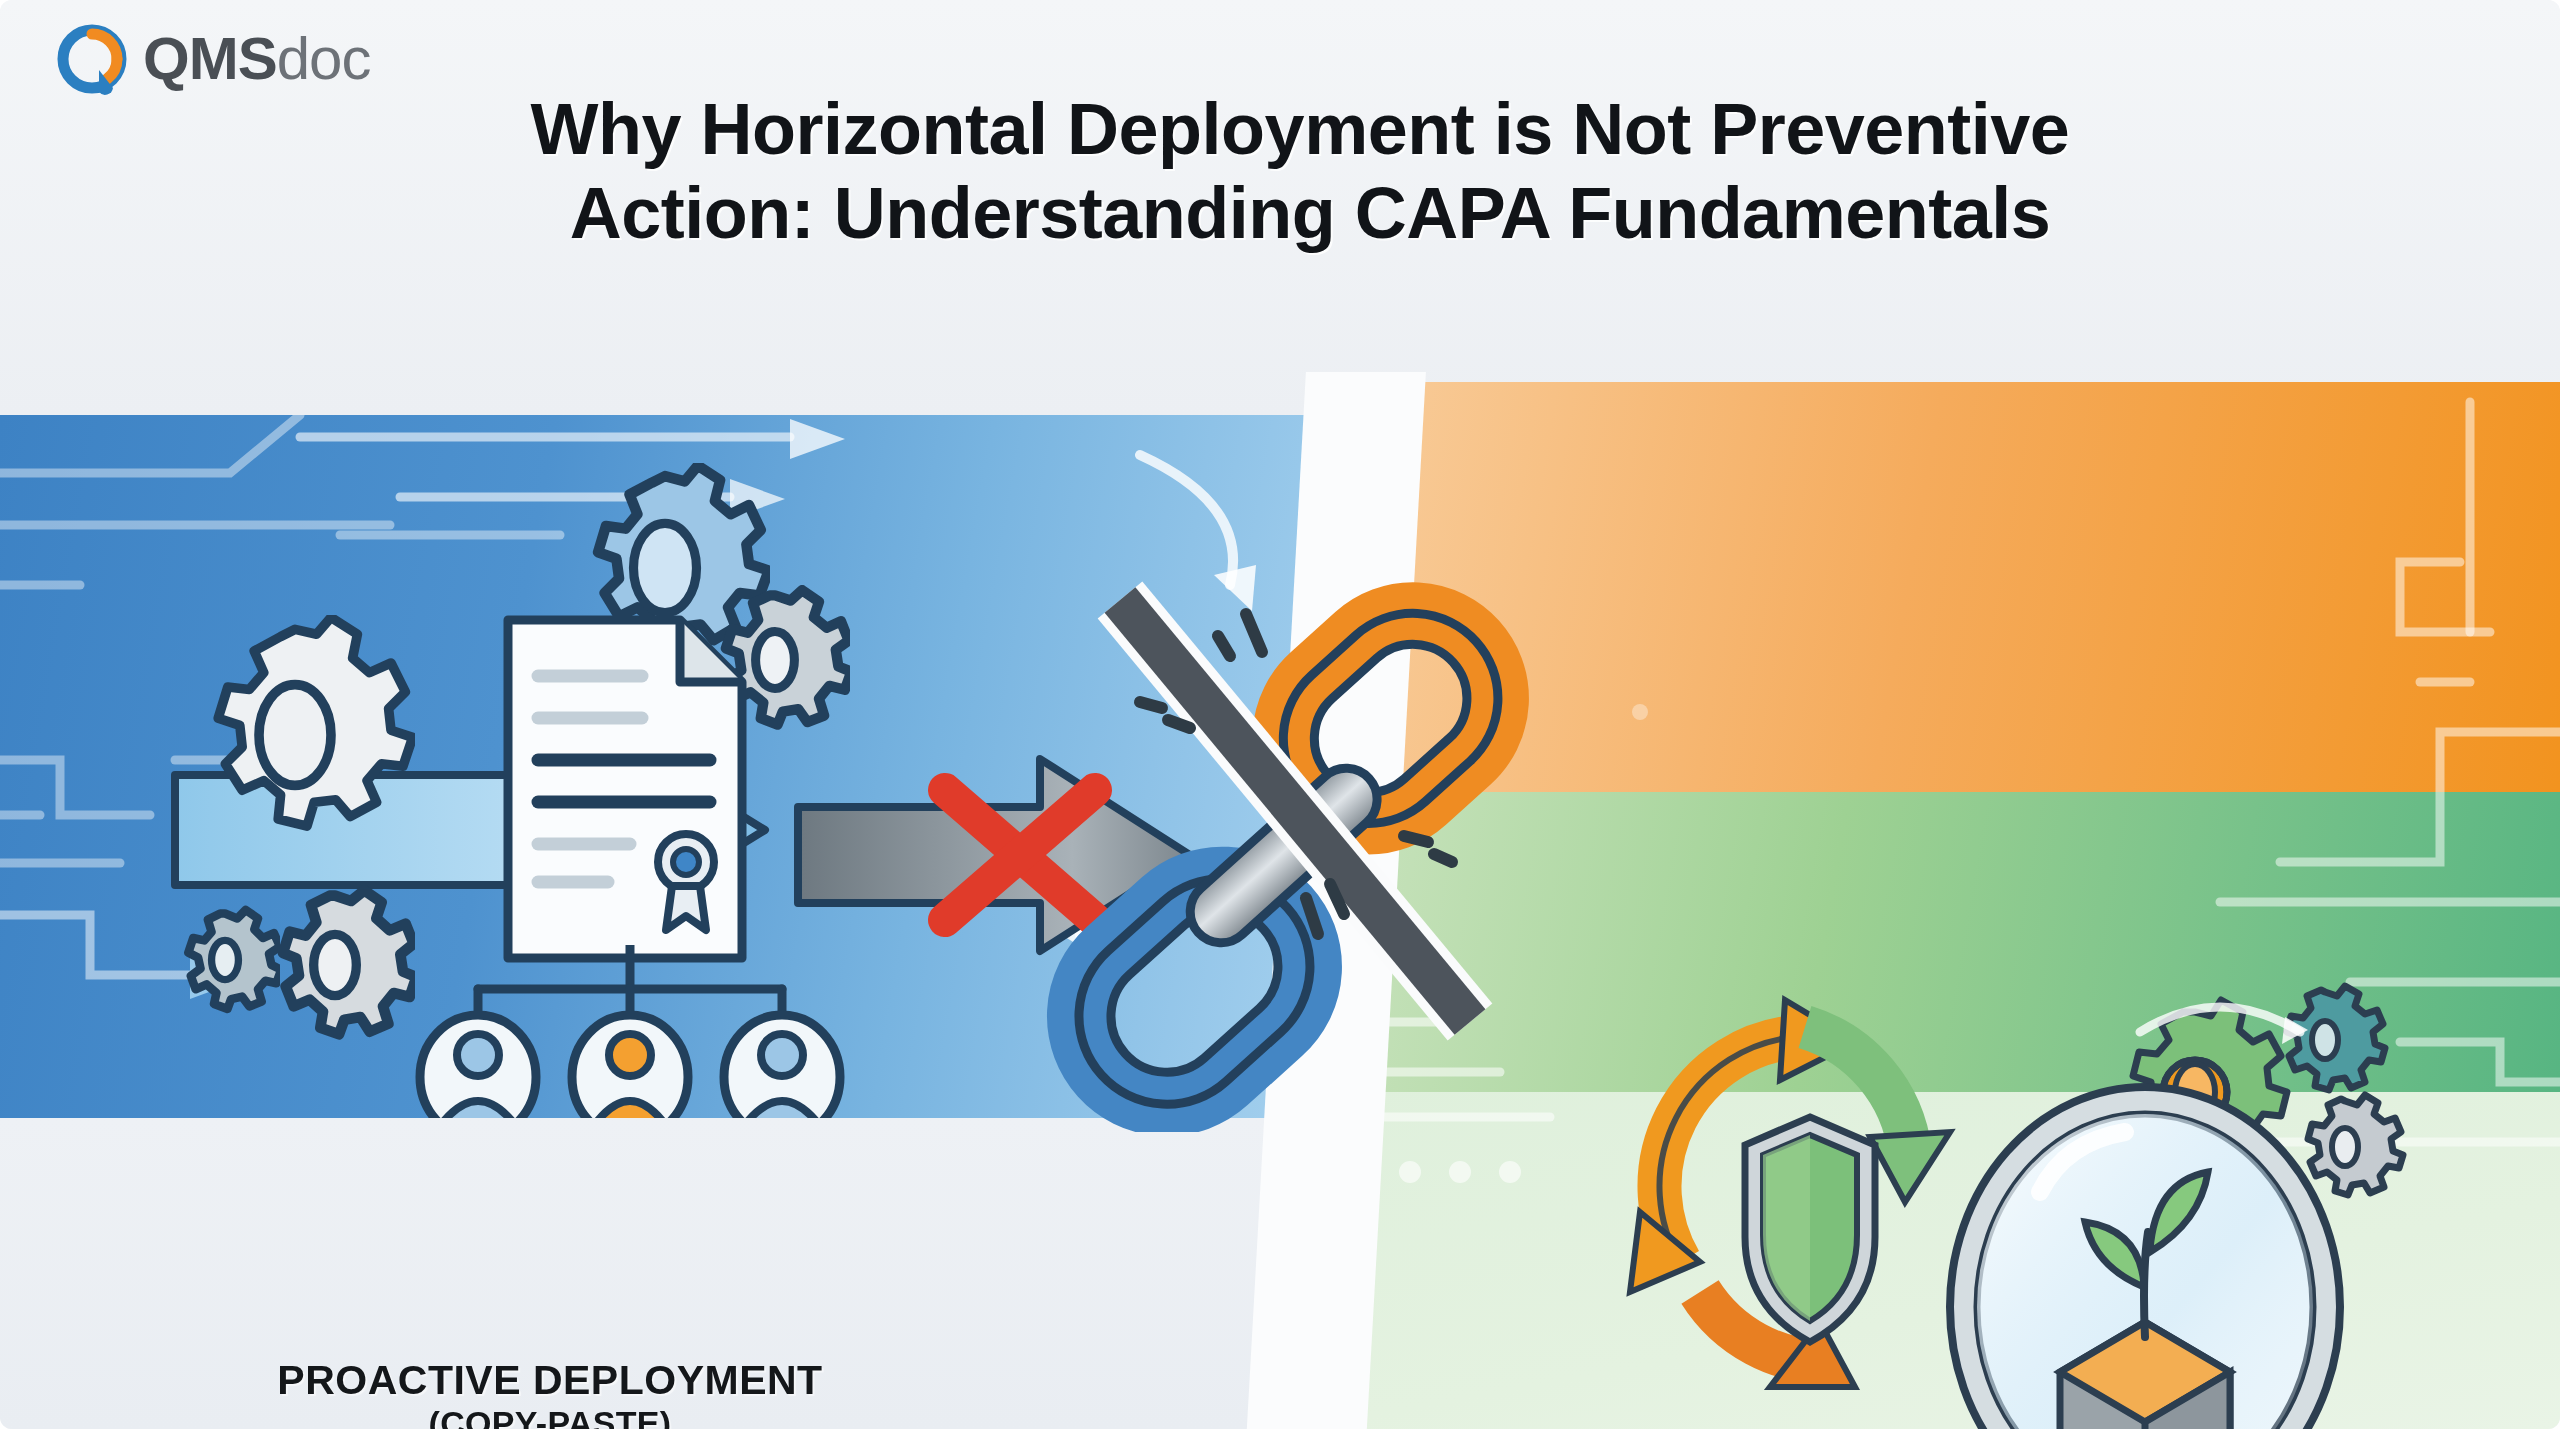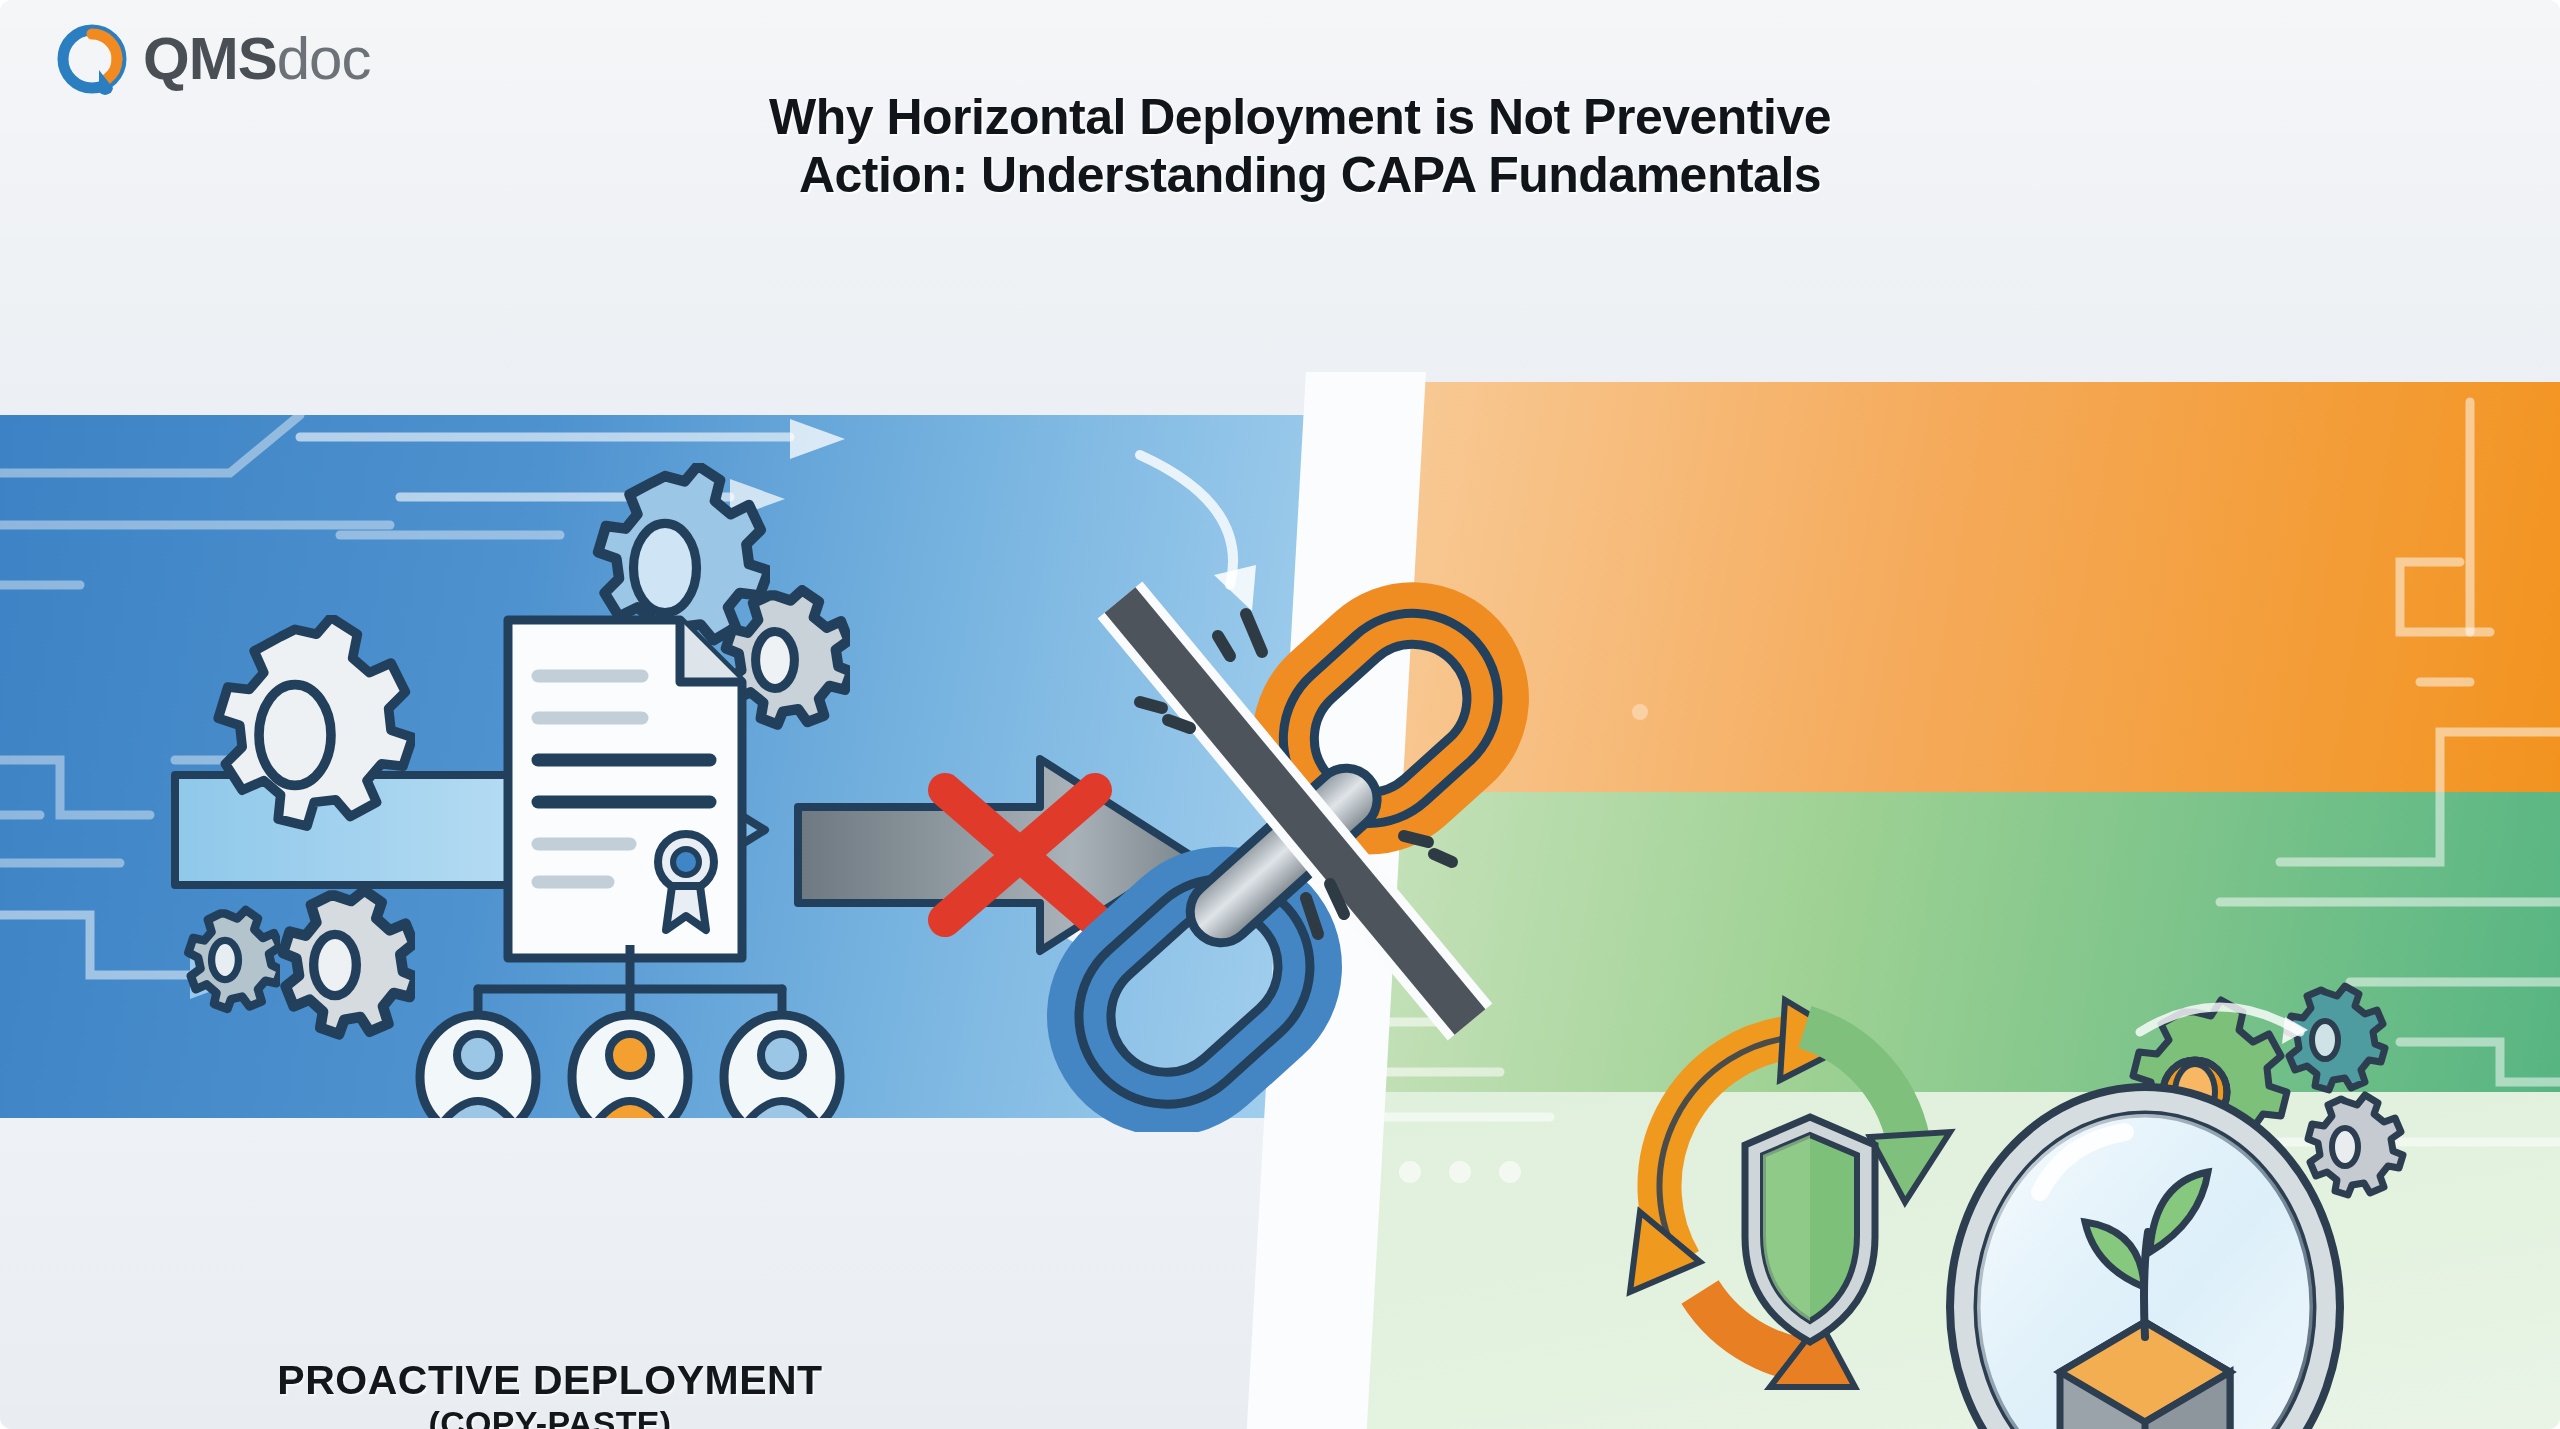--- a/index.html
+++ b/index.html
@@ -10,21 +10,21 @@
   
   .header{position:absolute;left:0;top:0;width:2560px;height:415px;
     background:linear-gradient(180deg,#f4f6f8 0%,#eceff3 100%);}
   .logo{position:absolute;left:55px;top:22px;display:flex;align-items:center;gap:14px;}
   .logo-mark{position:relative;width:74px;height:74px;flex:0 0 auto;}
   .logo-text{font-size:60px;font-weight:700;letter-spacing:-1px;line-height:1;}
   .logo-text .b{color:#4a4f55;}
   .logo-text .g{color:#6d7278;font-weight:400;}
 
   .title{position:absolute;left:0;top:88px;width:2560px;text-align:center;
-    font-size:50px;font-weight:700;color:#111418;line-height:1.16;
+    font-size:72px;font-weight:700;color:#111418;line-height:1.16;
     letter-spacing:-0.5px;
     text-shadow:2px 2px 0 rgba(255,255,255,.8);}
   .title span{display:block;}
   .title .l1{padding-left:40px;}
   .title .l2{padding-left:60px;}
 
   
   .panels{position:absolute;left:0;top:382px;width:2560px;height:1047px;}
 
   

